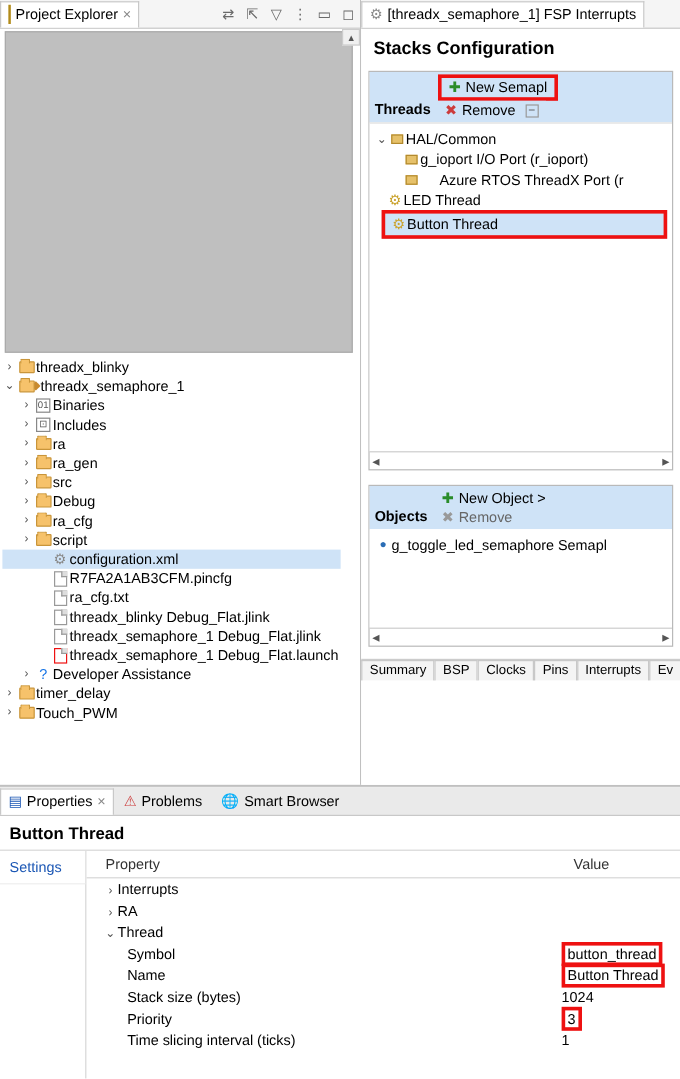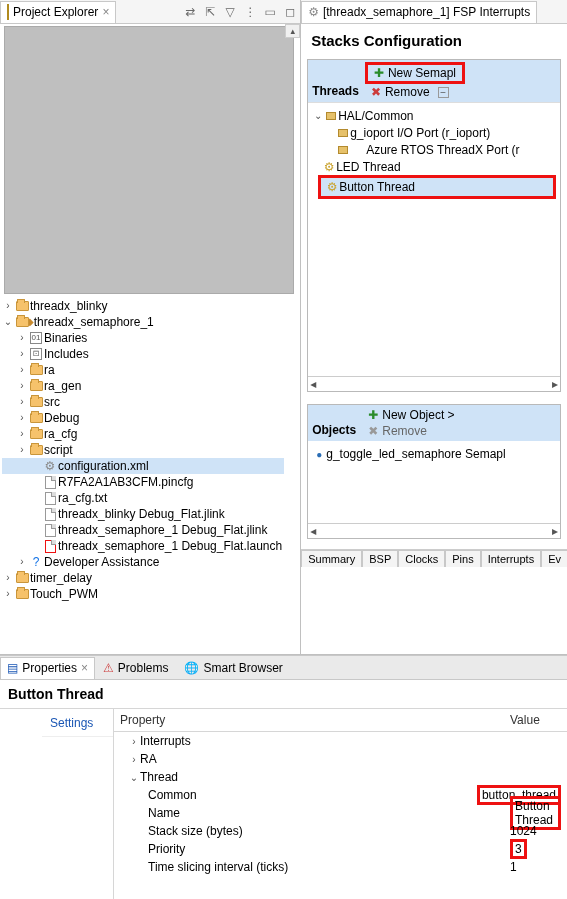--- a/index.html
+++ b/index.html
@@ -66,27 +66,27 @@
 
   .btm-tabs{display:flex;gap:0;border-top:1px solid #ccc;margin-top:4px;}
   .btm-tab{border:1px solid #c8c8c8;border-bottom:none;padding:2px 6px;background:#f4f4f4;font-size:11px;cursor:pointer;}
   .btm-tab.cut{border-right:none;}
 
   
   .props { flex:1; display:flex; flex-direction:column; border-top:1px solid #c8c8c8;}
   .props .tabbar{background:#eaeaea;}
   .props .tab.active{background:#fff;}
   .props .viewtitle{padding:6px 8px;font-weight:bold;font-size:14px;border-bottom:1px solid #d6d6d6;}
-  .props-body{display:flex;flex:1;overflow:hidden;padding-left:42px;}
+  .props-body{display:flex;flex:1;overflow:hidden;}
   .props-side{width:72px;border-right:1px solid #d6d6d6;}
   .props-side .sideitem{padding:6px 8px;color:#1a56b4;cursor:pointer;border-bottom:1px solid #eee;}
   .props-side .sideitem.active{background:#fff;font-weight:normal;border-top:1px solid transparent;}
   .props-table{flex:1;overflow:auto;}
   .pt-head{display:flex;border-bottom:1px solid #d6d6d6;font-weight:normal;color:#333;}
-  .pt-head .c1{width:390px;padding:4px 6px;}
+  .pt-head .c1{width:390px;padding:4px 6px;margin-left:10px;}
   .pt-head .c2{flex:1;padding:4px 6px;}
   .pt-row{display:flex;height:18px;align-items:center;}
   .pt-row .c1{width:390px;padding:0 6px;}
   .pt-row .c2{flex:1;padding:0 6px;}
   .pt-row .tw{width:12px;text-align:center;font-size:10px;color:#555;display:inline-block;}
   .lvl1 .c1{padding-left:14px;}
   .lvl2 .c1{padding-left:34px;}
   .redtight{border:3px solid #e11; display:inline-block; padding:0 2px;}
 </style>
 </head>
@@ -384,21 +384,21 @@
           </div>
         <div class="pt-row lvl1">
             <div class="c1"><span class="tw">›</span><span>RA</span></div>
             <div class="c2"></div>
           </div>
         <div class="pt-row lvl1">
             <div class="c1"><span class="tw">⌄</span><span>Thread</span></div>
             <div class="c2"></div>
           </div>
         <div class="pt-row lvl2">
-            <div class="c1"><span>Common</span></div>
+            <div class="c1"><span>Symbol</span></div>
             <div class="c2"><span class="redtight">button_thread</span></div>
           </div>
         <div class="pt-row lvl2">
             <div class="c1"><span>Name</span></div>
             <div class="c2"><span class="redtight">Button Thread</span></div>
           </div>
         <div class="pt-row lvl2">
             <div class="c1"><span>Stack size (bytes)</span></div>
             <div class="c2"><span>1024</span></div>
           </div>

